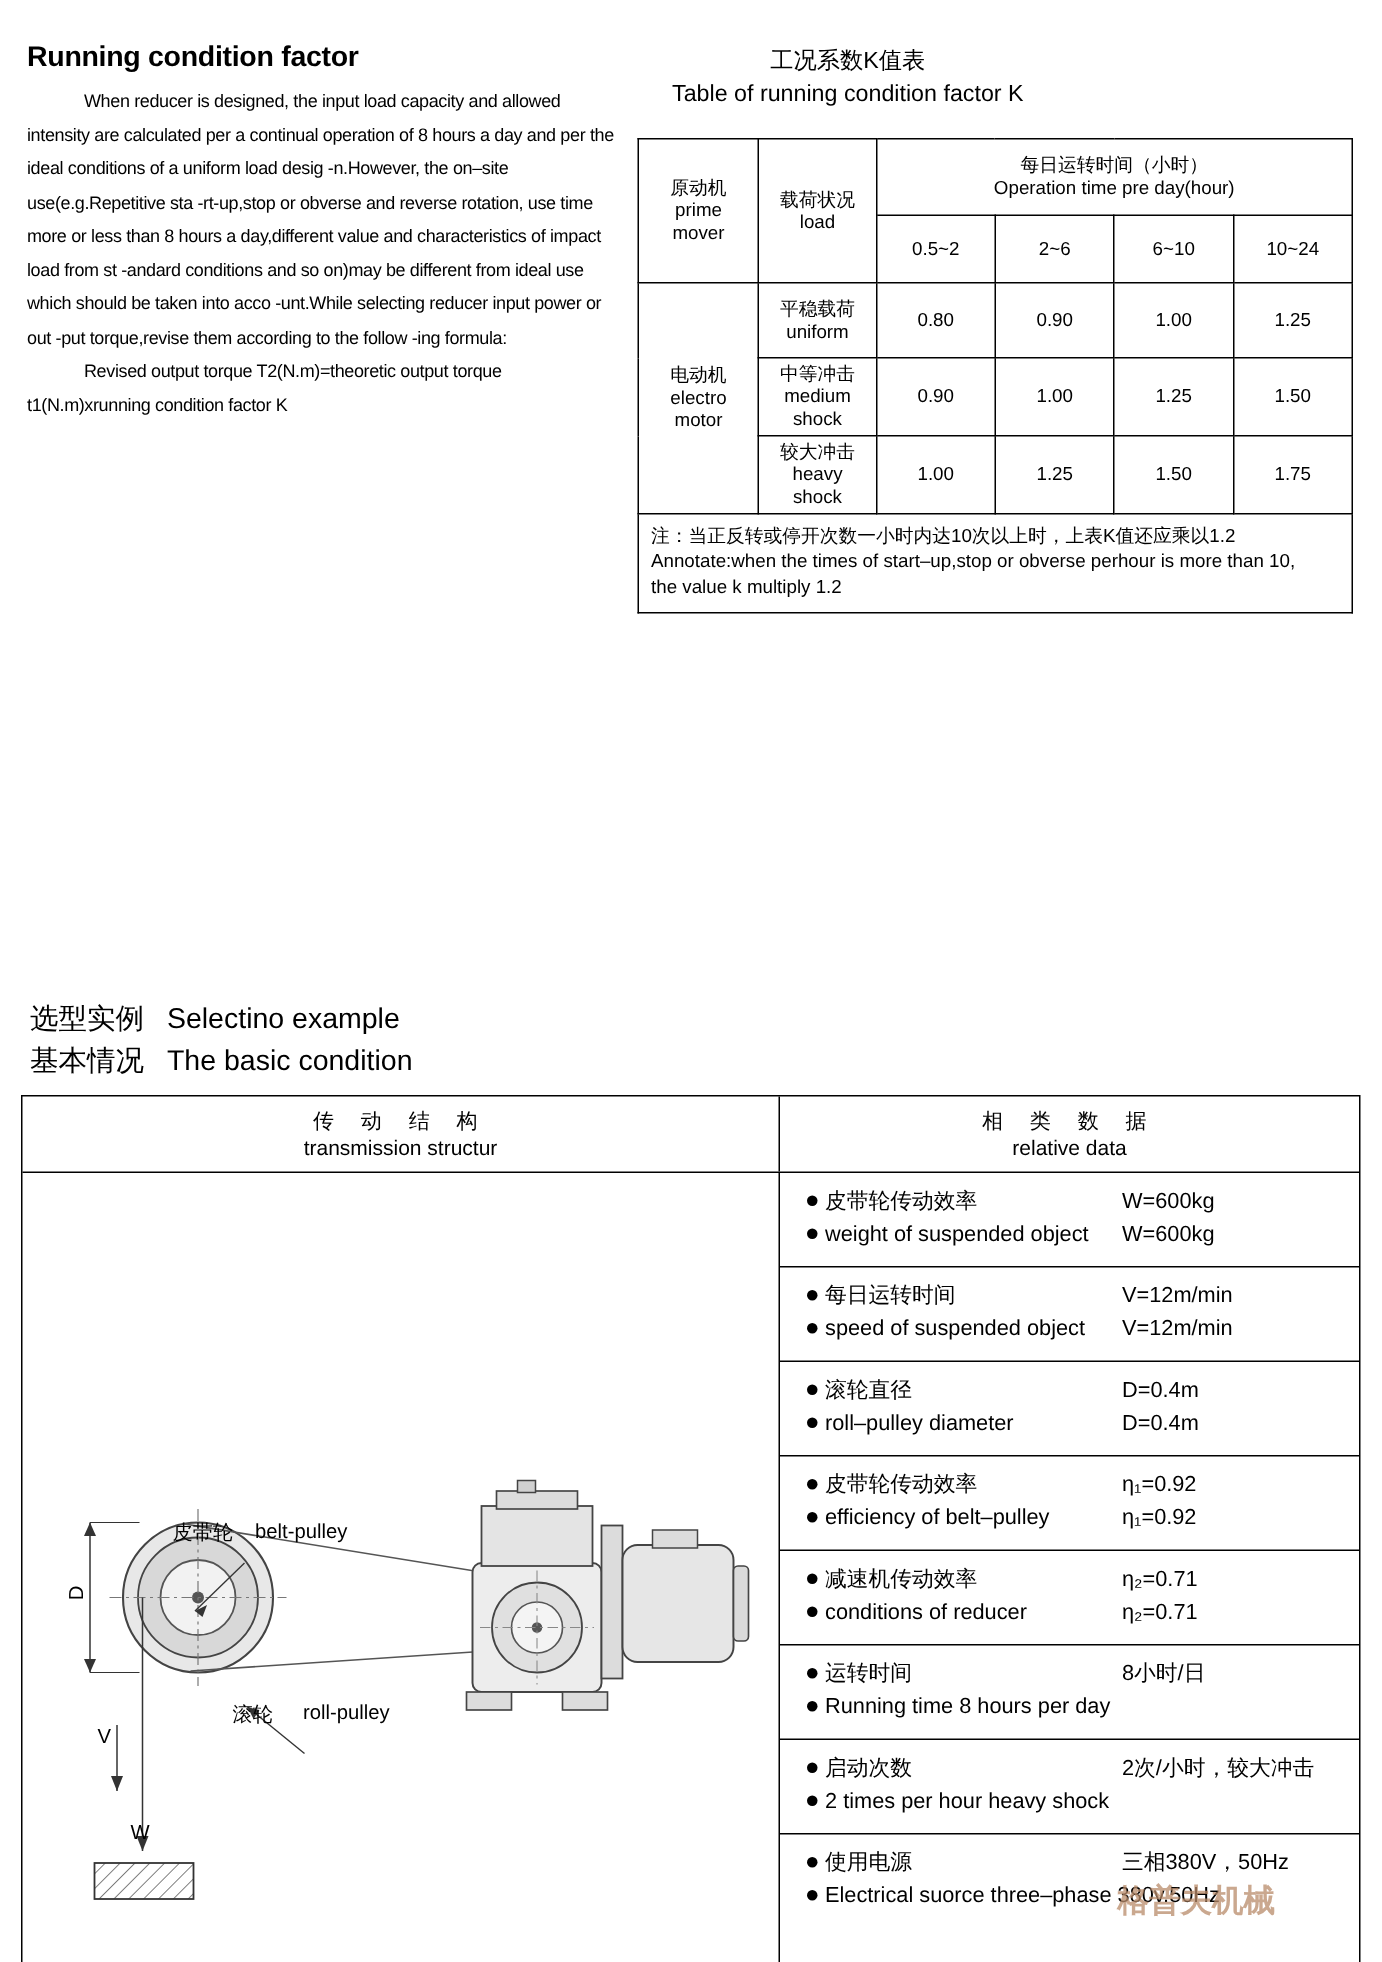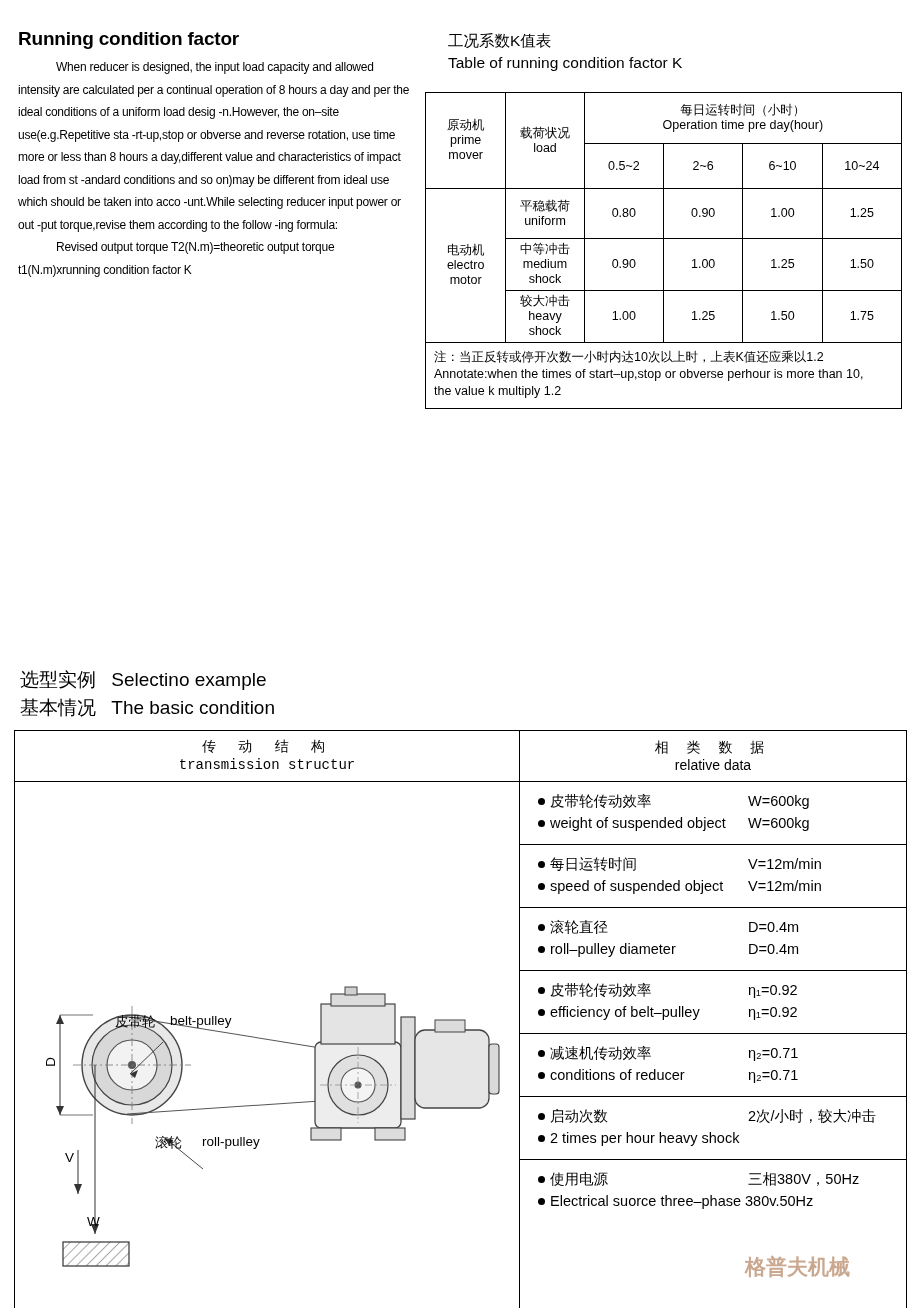--- a/index.html
+++ b/index.html
@@ -42,20 +42,21 @@
   }
   #running-body p.indent {
     text-indent: 38px;
   }
 
   
   #k-table-head {
     position: absolute;
     left: 448px;
     top: 30px;
+    text-align: center;
   }
   #k-table-head div {
     font-size: 15.5px;
     line-height: 22px;
   }
   #k-title-cn { font-weight: normal; }
 
   
   #k-table-wrap {
     position: absolute;
@@ -118,21 +119,21 @@
     height: 50px;
   }
   #big-header .cell {
     display: flex;
     flex-direction: column;
     align-items: center;
     justify-content: center;
     font-size: 14px;
     line-height: 18px;
   }
-  #hdr-left { width: 504px; border-right: 1px solid #000; font-family: Liberation Mono, monospace; }
+  #hdr-left { width: 504px; border-right: 1px solid #000; }
   #hdr-right { flex: 1; }
   .spaced-cn { letter-spacing: 7px; }
 
   #big-body { display: flex; }
   #diagram-cell {
     width: 504px;
     border-right: 1px solid #000;
     position: relative;
     height: 527px;
   }
@@ -433,20 +434,29 @@
           <div class="data-line">
             <span class="bullet"></span><span>减速机传动效率</span>
             <span class="val">η₂=0.71</span>
           </div>
           <div class="data-line">
             <span class="bullet"></span><span>conditions of reducer</span>
             <span class="val">η₂=0.71</span>
           </div>
         </div>
 
+        <div class="data-row">
+          <div class="data-line">
+            <span class="bullet"></span><span>运转时间</span>
+            <span class="val">8小时/日</span>
+          </div>
+          <div class="data-line">
+            <span class="bullet"></span><span>Running time 8 hours per day</span>
+          </div>
+        </div>
 
         <div class="data-row">
           <div class="data-line">
             <span class="bullet"></span><span>启动次数</span>
             <span class="val">2次/小时，较大冲击</span>
           </div>
           <div class="data-line">
             <span class="bullet"></span><span>2 times per hour heavy shock</span>
           </div>
         </div>

